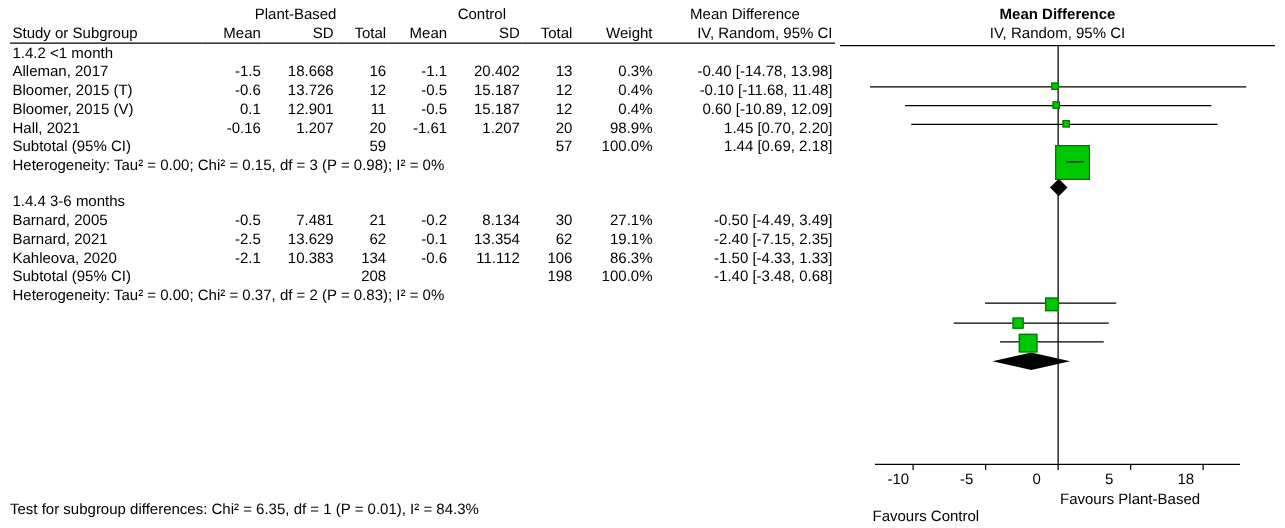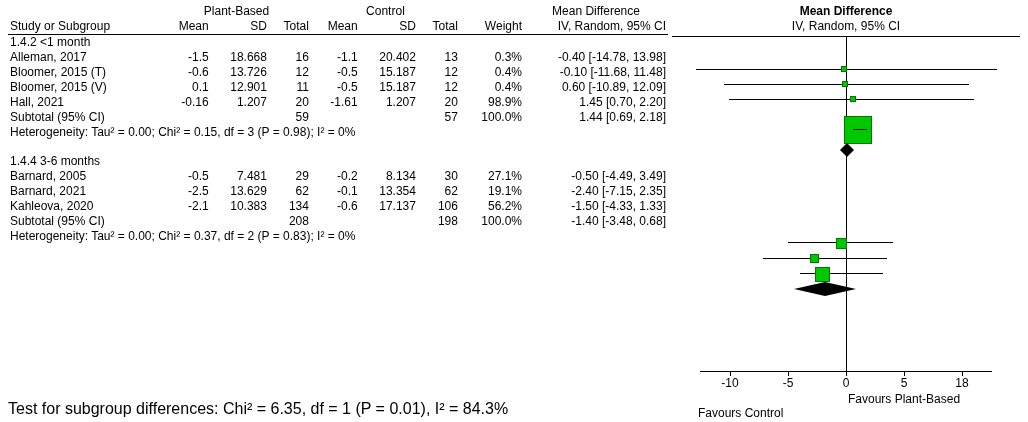--- a/index.html
+++ b/index.html
@@ -109,21 +109,20 @@
     position: absolute;
     top: 368px;
     width: 1px;
     height: 4px;
     background: #000;
   }
   .tick-label {
     position: absolute;
     top: 372px;
     font-size: 12px;
-    text-align: center;
     width: 40px;
     margin-left: -20px;
   }
   .axis-foot {
     position: absolute;
     top: 388px;
     font-size: 12px;
   }
   .foot-left { left: 26px; margin-top: 14px; }
   .foot-right { left: 176px; }
@@ -134,21 +133,21 @@
   }
   .sq {
     position: absolute;
     background: #00c800;
     border: 1px solid #007800;
   }
   .bottom-note {
     position: absolute;
     left: 8px;
     top: 400px;
-    font-size: 16px;
+    font-size: 12px;
   }
 </style>
 </head>
 <body>
 
 <div id="root">
 
   <table class="tbl">
     <tbody>
         <tr>
@@ -235,21 +234,21 @@
           <td colspan="9"></td>
         </tr>
 
     <tr>
       <td class="bold lft" colspan="9">1.4.4 3-6 months</td>
     </tr>
     <tr>
       <td class="lft">Barnard, 2005</td>
       <td class="num">-0.5</td>
       <td class="num">7.481</td>
-      <td class="num">29</td>
+      <td class="num">21</td>
       <td class="num">-0.2</td>
       <td class="num">8.134</td>
       <td class="num">30</td>
       <td class="num">27.1%</td>
       <td class="ci-col">-0.50 [-4.49, 3.49]</td>
     </tr>
     <tr>
       <td class="lft">Barnard, 2021</td>
       <td class="num">-2.5</td>
       <td class="num">13.629</td>
@@ -259,23 +258,23 @@
       <td class="num">62</td>
       <td class="num">19.1%</td>
       <td class="ci-col">-2.40 [-7.15, 2.35]</td>
     </tr>
     <tr>
       <td class="lft">Kahleova, 2020</td>
       <td class="num">-2.1</td>
       <td class="num">10.383</td>
       <td class="num">134</td>
       <td class="num">-0.6</td>
-      <td class="num">17.137</td>
+      <td class="num">11.112</td>
       <td class="num">106</td>
-      <td class="num">56.2%</td>
+      <td class="num">86.3%</td>
       <td class="ci-col">-1.50 [-4.33, 1.33]</td>
     </tr>
     <tr>
       <td class="lft bold">Subtotal (95% CI)</td>
       <td class="num"></td>
       <td class="num"></td>
       <td class="num bold">208</td>
       <td class="num"></td>
       <td class="num"></td>
       <td class="num bold">198</td>

